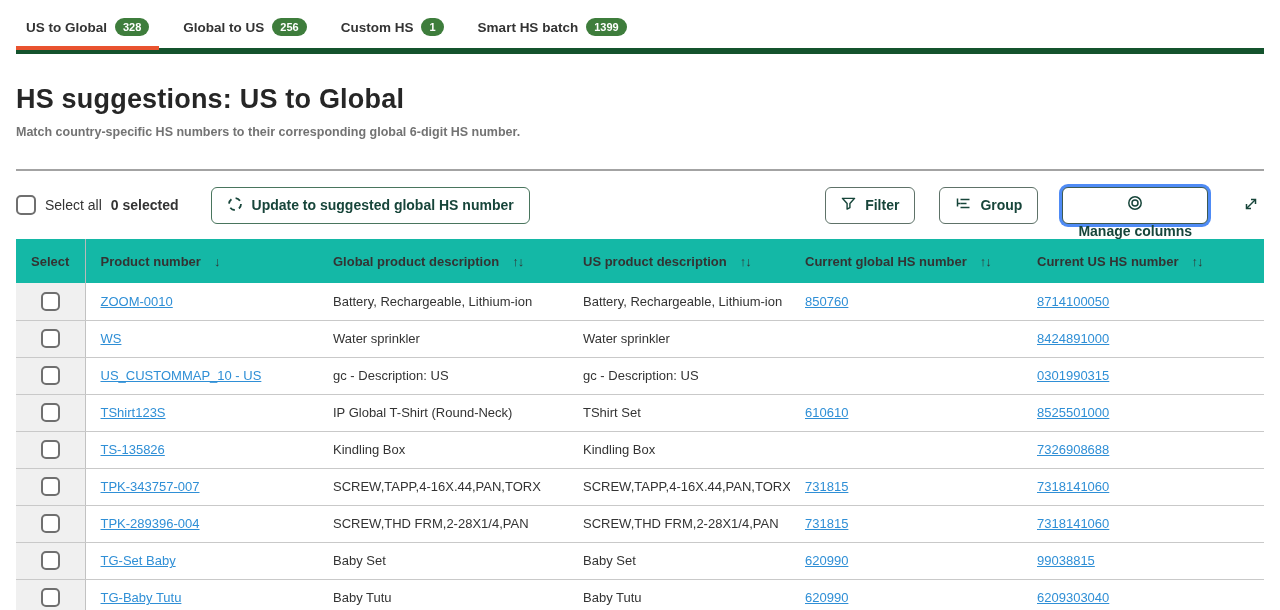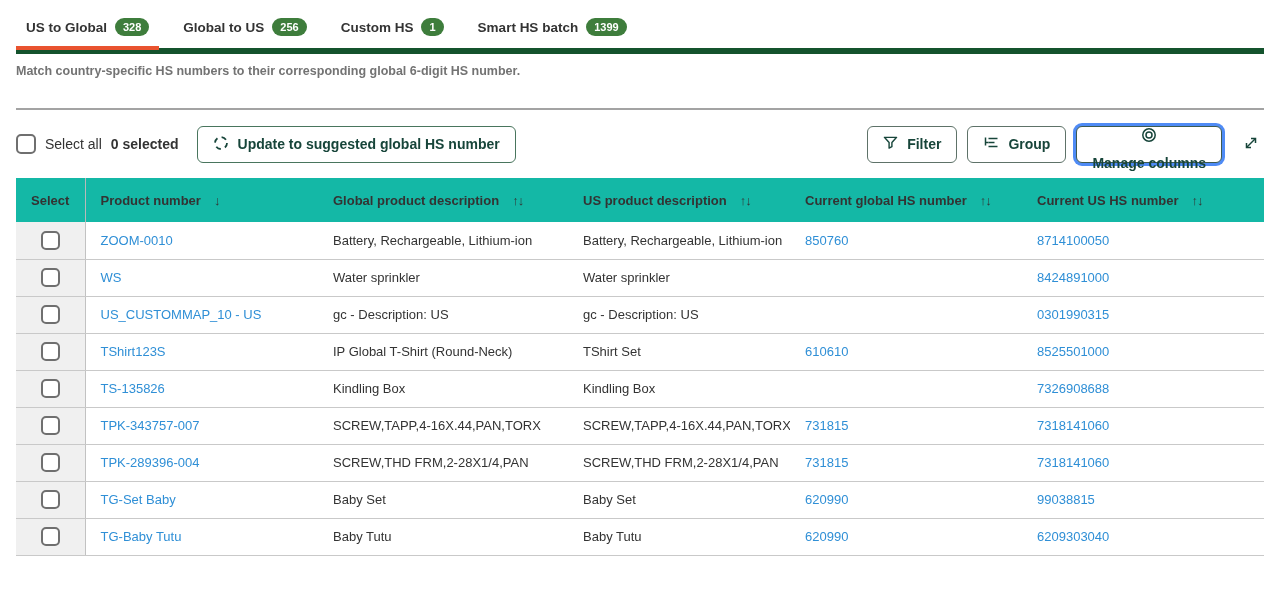--- a/index.html
+++ b/index.html
@@ -16,47 +16,47 @@
     height:4px; background:#e9532f; }
   .badge { background:#3e7d3c; color:#fff; font-size:11px; font-weight:bold;
     border-radius:10px; padding:2.5px 8px; line-height:1.2;text-align:center; }
 
   
   h1 { font-size:27px; font-weight:600; color:#262626; margin-top:30px; letter-spacing:0.2px; }
   .subtitle { font-size:12.5px; font-weight:bold; color:#737373; margin-top:10px; }
   .divider { border:none; border-top:2px solid #a3a3a3; margin-top:30px; }
 
   
-  .toolbar { display:flex; align-items:center; margin-top:12px; height:44px; gap:10px; }
+  .toolbar { display:flex; align-items:center; margin-top:12px; height:44px; gap:24px; }
   .checkbox { display:inline-block; width:20px; height:20px; background:#fff;
     border:2px solid #6f6f6f; border-radius:5px; flex:0 0 auto; cursor:pointer; }
   .select-all-group { display:flex; align-items:center; gap:9px; font-size:14px; color:#333; }
   .sel-count { font-weight:bold; }
   .btn { display:inline-flex; align-items:center; gap:9px; background:#fff;
-    border:1px solid #5e7268; border-radius:6px; height:37px; padding:0 15px;
+    border:1px solid #5e7268; border-radius:6px; height:37px; padding:7px 15px;
     font-family:"Liberation Sans", sans-serif; font-size:14px; font-weight:600;
     color:#17453a; cursor:pointer; }
   .btn svg { flex:0 0 auto; }
   .btn-update { border-color:#49755d; margin-left:8px; }
   .toolbar-spacer { flex:1; }
   .btn-focused { box-shadow:0 0 0 3px #4f8bf5; border-color:#3d5a50;flex-direction:column; }
   .expand-btn { background:none; border:none; cursor:pointer; padding:4px; margin-left:6px; }
 
   
   table { margin-top:12px; border-collapse:collapse; table-layout:fixed; width:1248px; }
   thead th { background:#14b8a6; height:44px; font-size:13px; font-weight:bold; color:#333;
     text-align:left; padding:0 6px 0 15px; white-space:nowrap; overflow:hidden; cursor:pointer; }
   th.sel-col, td.sel-cell { width:69px; text-align:center; padding:0; }
   thead th.sel-col { border-right:1px solid #b9b9b9; cursor:default; }
   .sort-icon { font-weight:normal; font-size:13px; color:#333; margin-left:13px; letter-spacing:-1px; }
   tbody td { height:37px; border-bottom:1px solid #c9c9c9; font-size:13px; color:#333;
     padding:0 6px 0 15px; white-space:nowrap; overflow:hidden; }
   tbody td.sel-cell { background:#f0f0f0; border-right:1px solid #c2c2c2; }
   tbody td.sel-cell .checkbox { width:19px; height:19px; vertical-align:middle; }
-  a.cell-link { color:#2f8fd6; cursor:pointer; }
+  a.cell-link { color:#2f8fd6; text-decoration:underline; cursor:pointer; }
 </style>
 </head>
 <body>
 
 <div class="page">
 
   <div class="tabbar">
     <div class="tab active">
       <span>US to Global</span>
       <span class="badge">328</span>
@@ -68,20 +68,21 @@
     <div class="tab">
       <span>Custom HS</span>
       <span class="badge">1</span>
     </div>
     <div class="tab">
       <span>Smart HS batch</span>
       <span class="badge">1399</span>
     </div>
   </div>
 
+  <h1>HS suggestions: US to Global</h1>
   <p class="subtitle">Match country-specific HS numbers to their corresponding global 6-digit HS number.</p>
   <hr class="divider">
 
   <div class="toolbar">
     <div class="select-all-group">
       <span class="checkbox"></span>
       <span>Select all</span>
       <span class="sel-count">0 selected</span>
     </div>
     <button class="btn btn-update">

